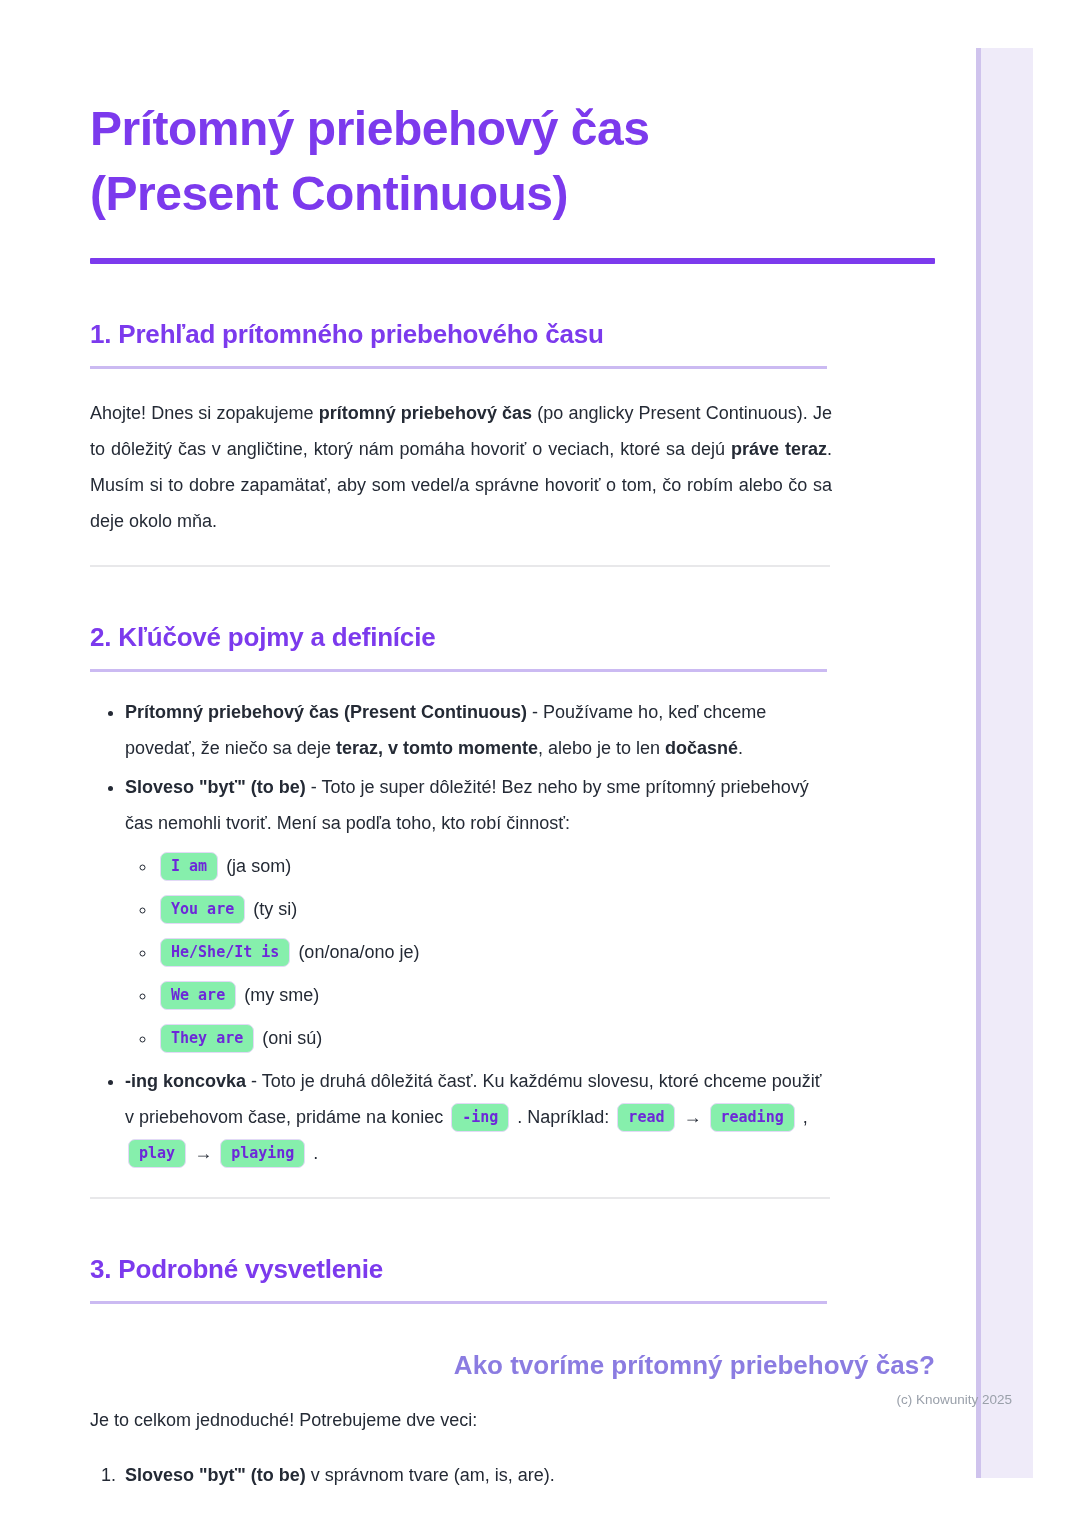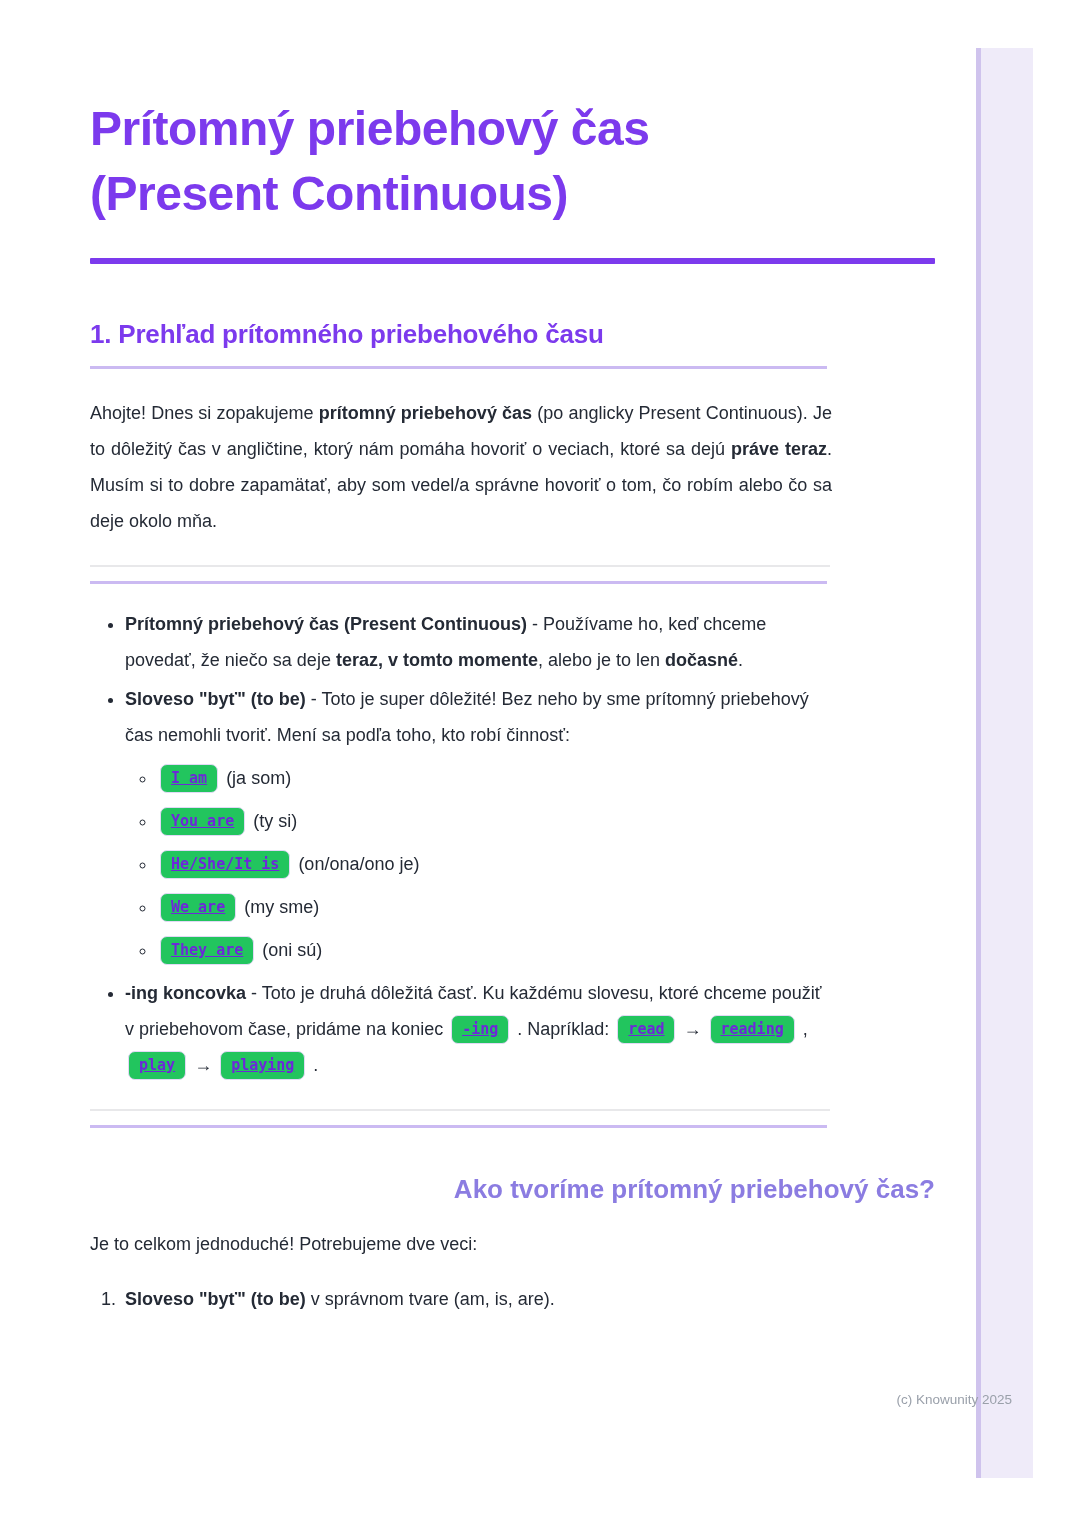--- a/index.html
+++ b/index.html
@@ -45,24 +45,23 @@
   ul.bullets > li { font-size:18px; line-height:36px; margin:0 0 3px; }
 
   ul.subs { list-style:circle; margin:2px 0 4px; padding:0 0 0 32px; }
   ul.subs > li { margin:7px 0; line-height:36px; font-size:18px; }
 
   .b { font-weight:bold; }
   .i { }
   .code {
     display:inline-block; font-family:"DejaVu Sans Mono", monospace;
     font-size:15px; font-weight:bold; color:#6d28d9;
-    background:#22c55e; border:1px solid #e2d9f6; border-radius:7px;
+    background:#86efac; border:1px solid #e2d9f6; border-radius:7px;
     padding:2px 10px 3px; line-height:22px; margin:0 3px; vertical-align:1px;
     white-space:nowrap;
-    text-decoration:underline;
   }
 
   h3 { margin:46px 0 0; font-size:26px; line-height:30px; font-weight:bold; color:#8b7ce1;text-align:right; }
 
   .intro { margin:30px 0 0; font-size:18px; line-height:21px; }
 
   ol.steps { margin:26px 0 0; padding:0; list-style:none; }
   ol.steps > li { position:relative; padding-left:35px; font-size:18px; line-height:36px; }
   ol.steps .num { position:absolute; left:11px; top:0; }
 </style>
@@ -79,39 +78,41 @@
     <div>(Present Continuous)</div>
   </h1>
   <div class="title-rule"></div>
 
   <h2>1. Prehľad prítomného priebehového času</h2>
   <div class="h2-underline"></div>
   <p class="para"><span>Ahojte! Dnes si zopakujeme </span><span class="b">prítomný priebehový čas</span><span> (po anglicky </span><span class="i">Present Continuous</span><span>). Je to dôležitý čas v angličtine, ktorý nám pomáha hovoriť o veciach, ktoré sa dejú </span><span class="b">práve teraz</span><span>. Musím si to dobre zapamätať, aby som vedel/a správne hovoriť o tom, čo robím alebo čo sa deje okolo mňa.</span></p>
 
   <div class="divider"></div>
 
+  <h2>2. Kľúčové pojmy a definície</h2>
   <div class="h2-underline"></div>
 
   <ul class="bullets">
     <li><span class="b">Prítomný priebehový čas (Present Continuous)</span><span> - Používame ho, keď chceme povedať, že niečo sa deje </span><span class="b">teraz, v tomto momente</span><span>, alebo je to len </span><span class="b">dočasné</span><span>.</span></li>
     <li>
       <span><span class="b">Sloveso "byť" (to be)</span><span> - Toto je super dôležité! Bez neho by sme prítomný priebehový čas nemohli tvoriť. Mení sa podľa toho, kto robí činnosť:</span></span>
       <ul class="subs">
         <li><span class="code">I am</span><span> (ja som)</span></li>
         <li><span class="code">You are</span><span> (ty si)</span></li>
         <li><span class="code">He/She/It is</span><span> (on/ona/ono je)</span></li>
         <li><span class="code">We are</span><span> (my sme)</span></li>
         <li><span class="code">They are</span><span> (oni sú)</span></li>
       </ul>
     </li>
     <li><span class="b">-ing koncovka</span><span> - Toto je druhá dôležitá časť. Ku každému slovesu, ktoré chceme použiť v priebehovom čase, pridáme na koniec </span><span class="code">-ing</span><span> . Napríklad: </span><span class="code">read</span><span> → </span><span class="code">reading</span><span> , </span><span class="code">play</span><span> → </span><span class="code">playing</span><span> .</span></li>
   </ul>
 
   <div class="divider"></div>
 
+  <h2>3. Podrobné vysvetlenie</h2>
   <div class="h2-underline"></div>
 
   <h3>Ako tvoríme prítomný priebehový čas?</h3>
   <p class="intro">Je to celkom jednoduché! Potrebujeme dve veci:</p>
 
   <ol class="steps">
     <li>
       <span class="num">1.</span>
       <span><span class="b">Sloveso "byť" (to be)</span><span> v správnom tvare (am, is, are).</span></span>
     </li>

